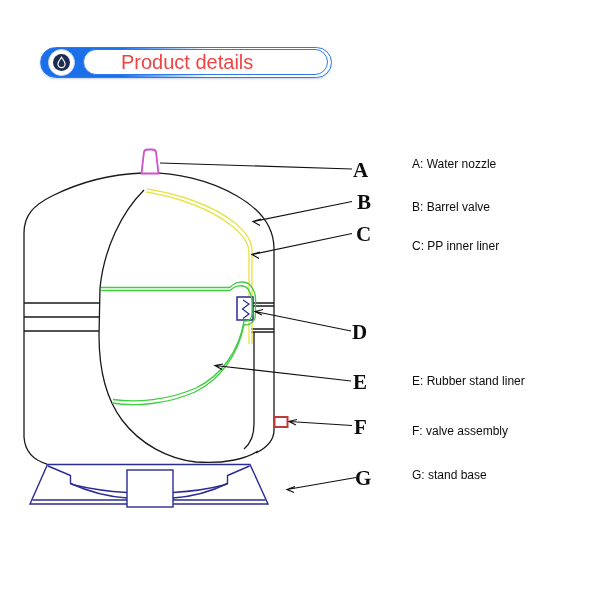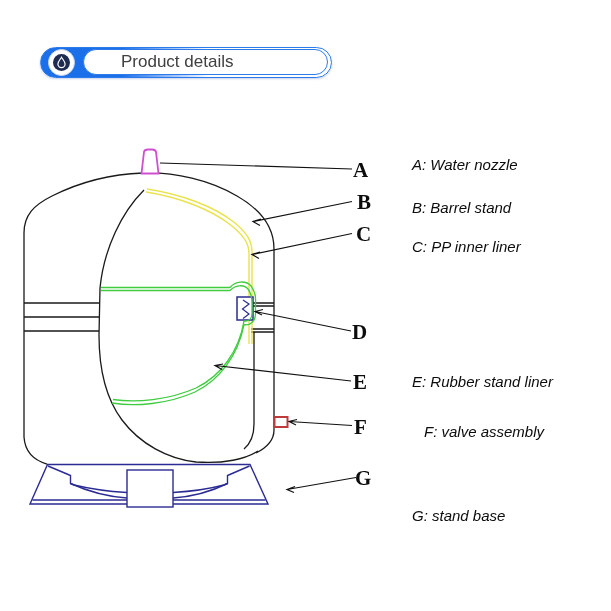--- a/index.html
+++ b/index.html
@@ -6,27 +6,27 @@
   .page{position:relative;width:611px;height:611px;background:#ffffff;overflow:hidden;
         font-family:"Liberation Sans",sans-serif;color:#111;}
 
   
   .header-pill{position:absolute;left:40px;top:47px;width:292px;height:31px;
     border:1.5px solid #2d7bea;border-radius:17px;box-sizing:border-box;
     background:linear-gradient(90deg,#1b6fe9 0%,#1b6fe9 28%,#ffffff 58%,#ffffff 100%);
     box-shadow:0 1px 2px rgba(30,80,180,.25);}
   .header-inner{position:absolute;left:42px;top:1px;width:245px;height:26px;
     background:#ffffff;border:1.2px solid #2d7bea;border-radius:14px;box-sizing:border-box;
-    font-size:17px;line-height:24px;padding-left:37px;color:#404040;}
+    font-size:20px;line-height:24px;padding-left:37px;color:#ef4444;}
   .header-icon-wrap{position:absolute;left:7px;top:1px;width:27px;height:27px;background:#fff;
     border:1px solid #c9d5ea;border-radius:50%;box-sizing:border-box;
     display:flex;align-items:center;justify-content:center;}
 
   
-  .part-label{position:absolute;left:412px;font-size:15px;line-height:19px;color:#0c0c0c;white-space:nowrap;font-style:italic;}
+  .part-label{position:absolute;left:412px;font-size:12px;line-height:19px;color:#0c0c0c;white-space:nowrap;}
 
   
   svg text.callout{font-family:"Liberation Serif",serif;font-weight:bold;font-size:21px;fill:#0c0c0c;}
 </style>
 </head>
 <body>
 
 <div class="page">
 
   <div class="header-pill">
@@ -102,19 +102,19 @@
       <text class="callout" x="357" y="209">B</text>
       <text class="callout" x="356" y="241">C</text>
       <text class="callout" x="352" y="339">D</text>
       <text class="callout" x="353" y="389">E</text>
       <text class="callout" x="354" y="434">F</text>
       <text class="callout" x="355" y="485">G</text>
     </g>
   </svg>
 
   <div class="part-label" style="top:155px;">A: Water nozzle</div>
-  <div class="part-label" style="top:198px;">B: Barrel stand</div>
+  <div class="part-label" style="top:198px;">B: Barrel valve</div>
   <div class="part-label" style="top:237px;text-align:right;">C: PP inner liner</div>
   <div class="part-label" style="top:372px;">E: Rubber stand liner</div>
-  <div class="part-label" style="top:422px;margin-left:12px;">F: valve assembly</div>
-  <div class="part-label" style="top:466px;margin-top:40px;">G: stand base</div>
+  <div class="part-label" style="top:422px;">F: valve assembly</div>
+  <div class="part-label" style="top:466px;">G: stand base</div>
 
 </div>
 
 </body></html>

